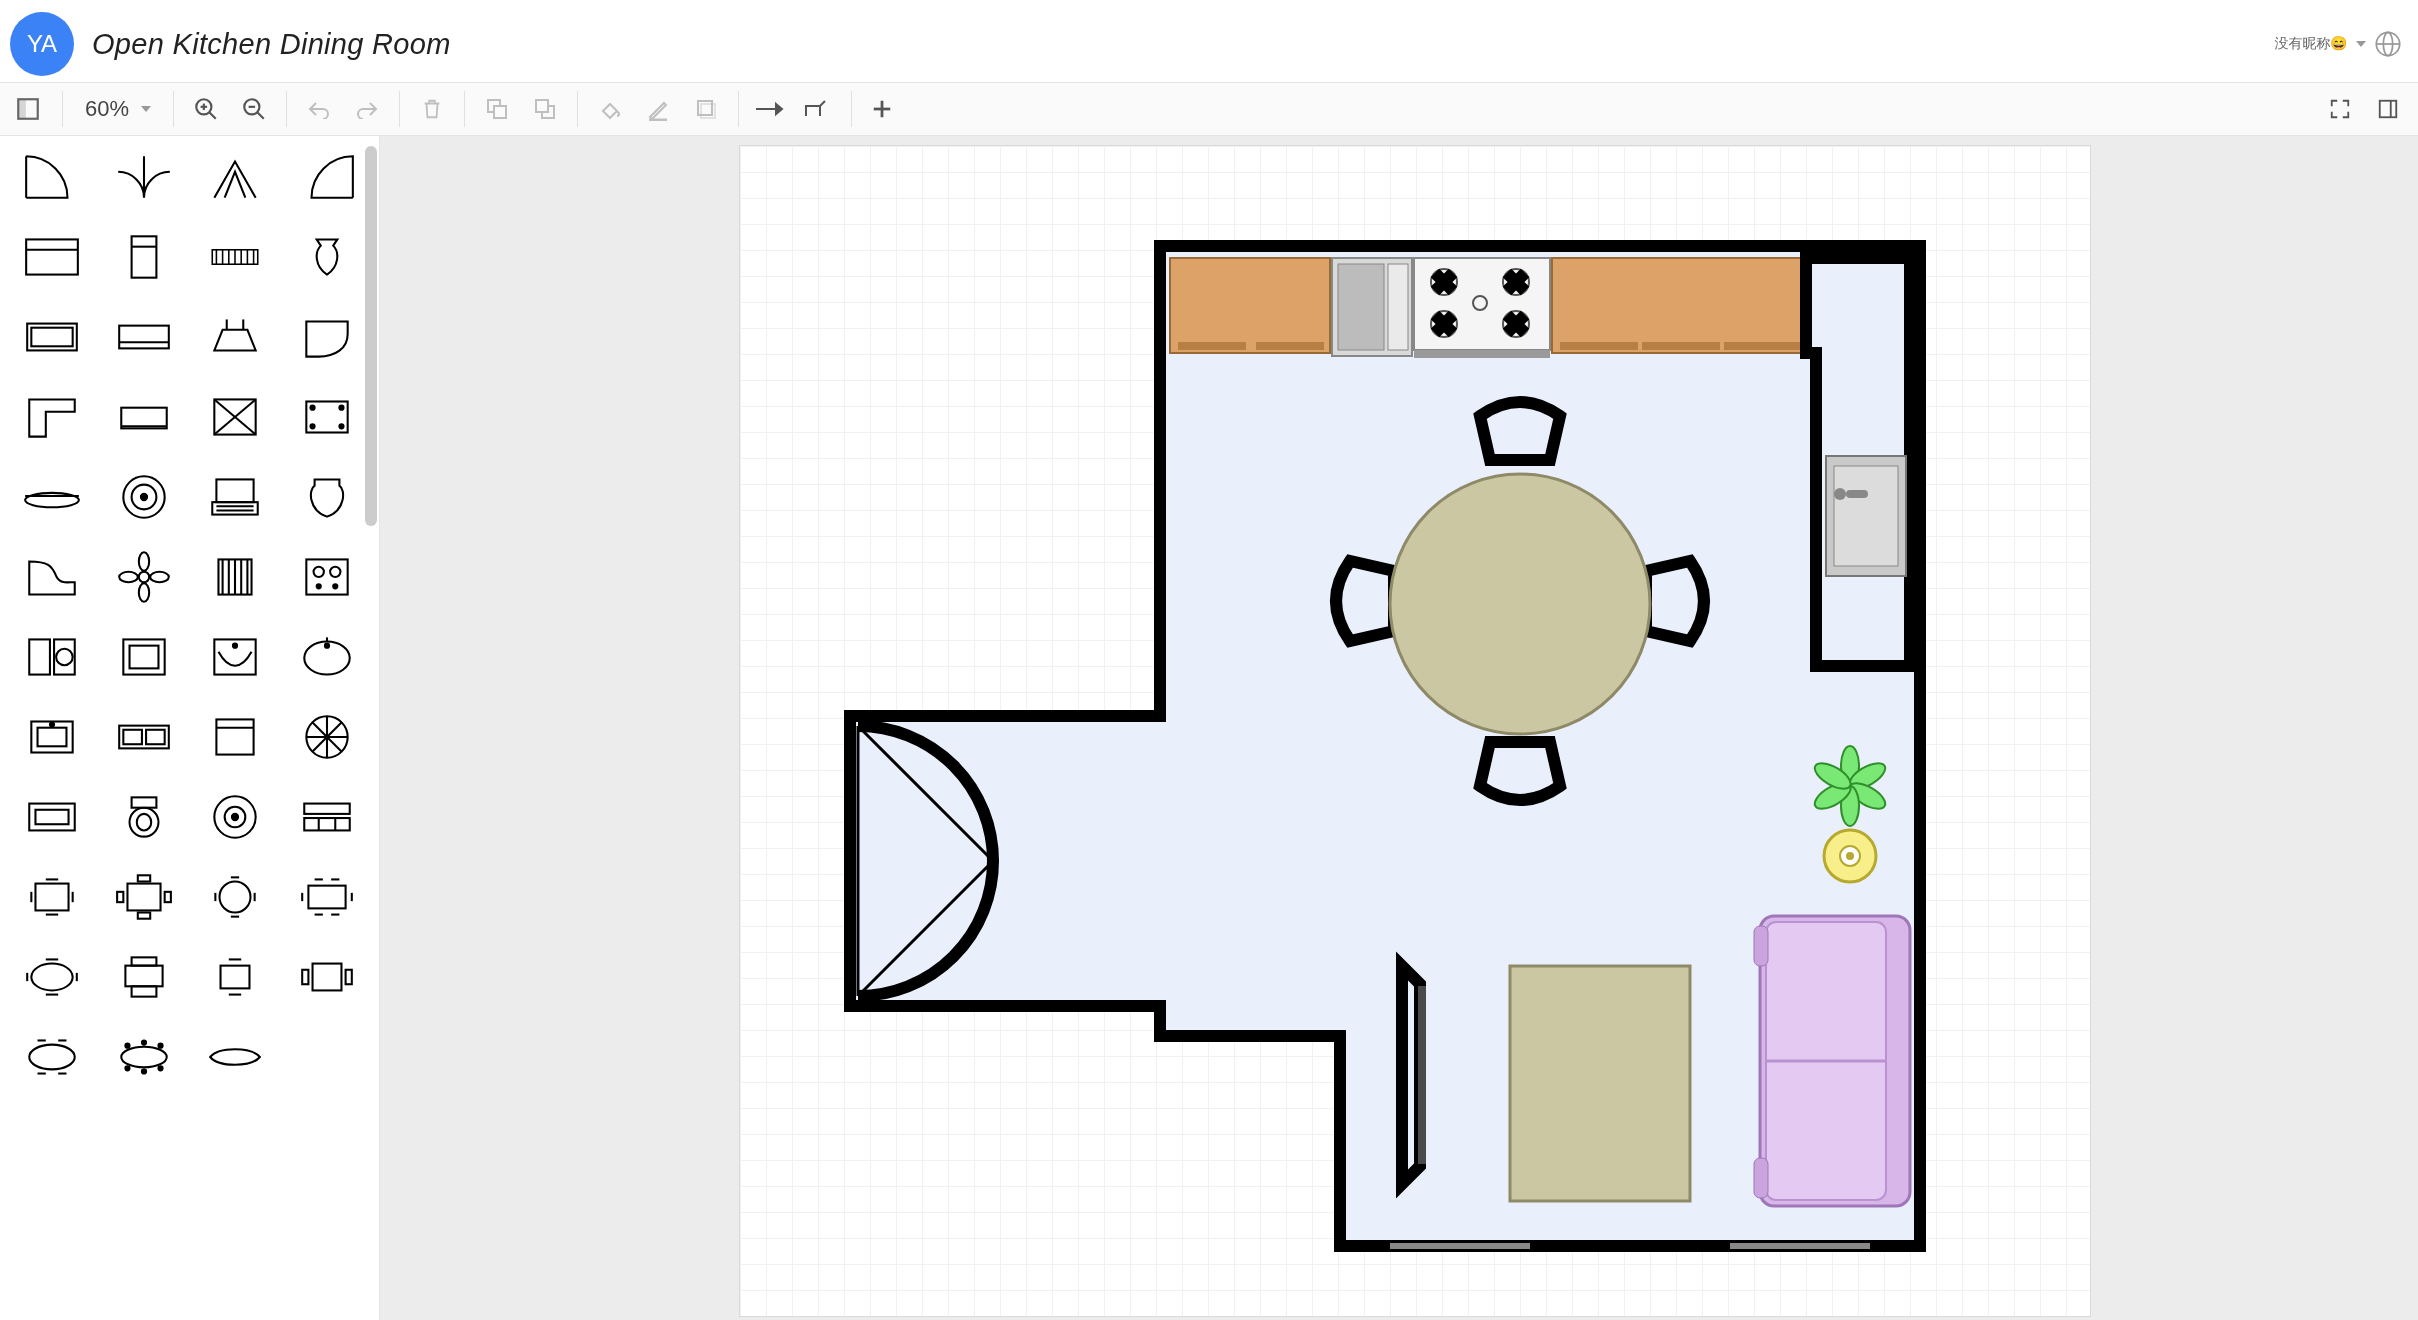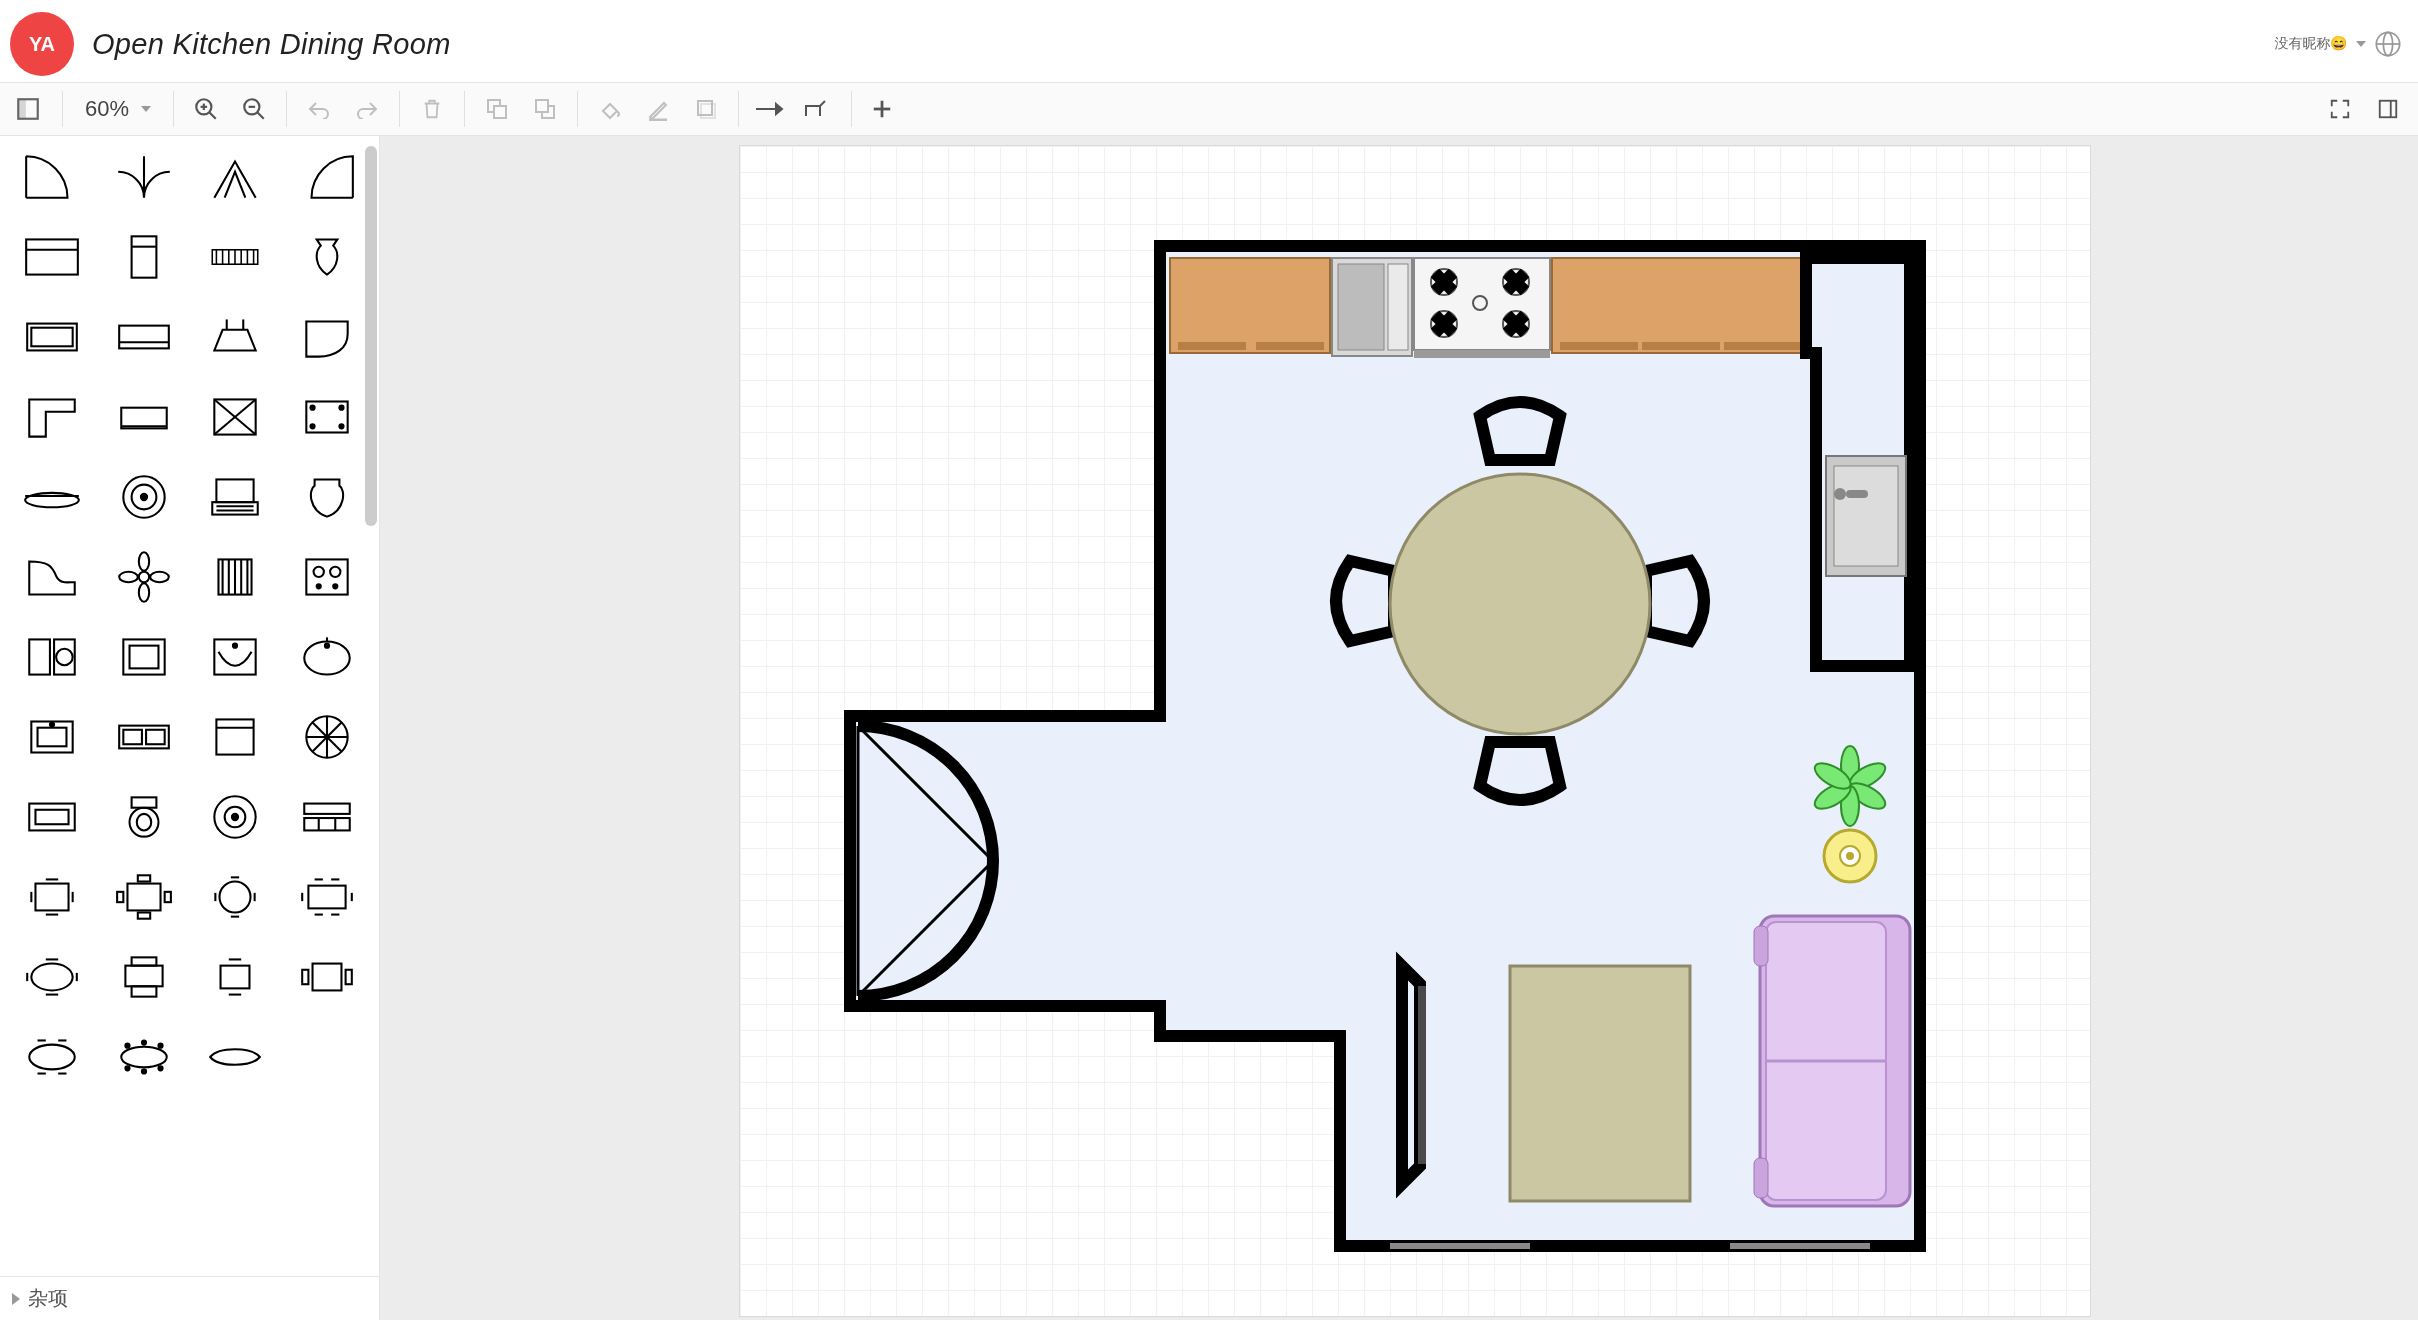--- a/index.html
+++ b/index.html
@@ -1,21 +1,21 @@
 <!DOCTYPE html>
 <html><head>
 <meta charset="utf-8">
 <style>
 *{box-sizing:border-box;margin:0;padding:0;font-family:-apple-system,BlinkMacSystemFont,"Segoe UI",Helvetica,Arial,sans-serif;}
 html,body{width:100%;height:100%;overflow:hidden;background:#fff;}
 .app{width:2418px;height:1320px;position:relative;background:#fff;display:flex;flex-direction:column;}
 
 
 .hdr{display:flex;align-items:center;padding:12px 16px 6px 10px;gap:18px;background:#fff;}
-.avatar{width:64px;height:64px;border-radius:50%;background:#ef4444;color:#fff;display:flex;align-items:center;justify-content:center;font-weight:700;font-size:20px;}
+.avatar{width:64px;height:64px;border-radius:50%;background:#3b82f6;color:#fff;display:flex;align-items:center;justify-content:center;font-weight:400;font-size:24px;}
 .hdrcol{display:flex;flex-direction:column;gap:8px;font-style:italic;}
 .title{font-size:29px;color:#222;font-weight:400;letter-spacing:.3px;}
 .menus{display:flex;gap:30px;}
 .menus span{font-size:23px;color:#222;cursor:pointer;}
 .user{margin-left:auto;display:flex;align-items:center;gap:8px;font-size:14px;color:#666;}
 .user .dd{width:0;height:0;border-left:5px solid transparent;border-right:5px solid transparent;border-top:6px solid #999;}
 
 
 .tbar{display:flex;align-items:center;height:54px;border-top:1px solid #e5e5e5;border-bottom:1px solid #e5e5e5;padding:0 6px;background:#fafafa;}
 .tbtn{height:40px;min-width:44px;display:flex;align-items:center;justify-content:center;color:#555;border-radius:4px;margin:0 2px;cursor:pointer;position:relative;font-size:20px;}
@@ -546,24 +546,20 @@
             </div>
      <div class="shapecell">
               <svg viewBox="0 0 60 50" fill="none" stroke="#000" stroke-width="2">
                 <path d="M6 25c8-10 40-10 48 0-8 10-40 10-48 0z"></path>
               </svg>
             </div>
      <div class="shapecell"></div>
     </div>
    </div>
    <div class="sbscroll"></div>
-   <div class="cat">
-          <span class="tri"></span>
-          <span>杂项</span>
-        </div>
   </div>
   <div class="collapse">⋮⋮</div>
 
   <div class="canvas-wrap">
    <div class="gridarea">
 
     <svg class="floor" style="left:50px;top:80px;" width="1200" height="1040" viewBox="0 0 1200 1040">
 
      <path d="M370 20 H1130 V1020 H550 V810 H370 V780 H60 V490 H370 Z" fill="#e9f0fc" stroke="none"></path>
      <path d="M370 20 H1130 V1020 H550 V810 H370 V780 H60 V490 H370 V20" fill="none" stroke="#000" stroke-width="14" stroke-linejoin="miter"></path>

